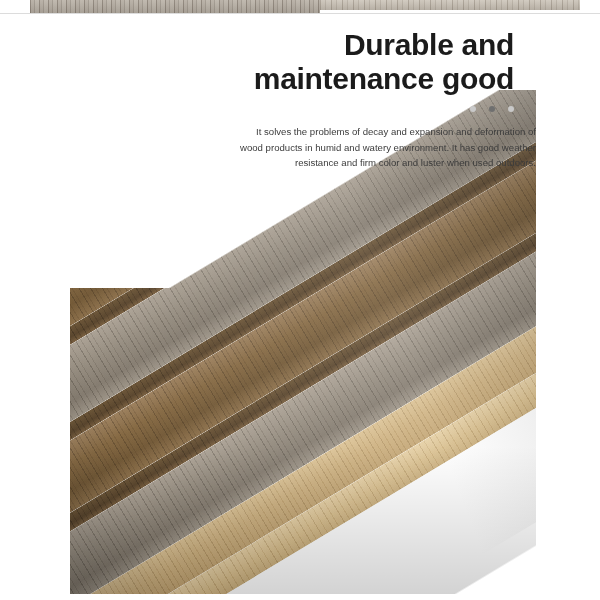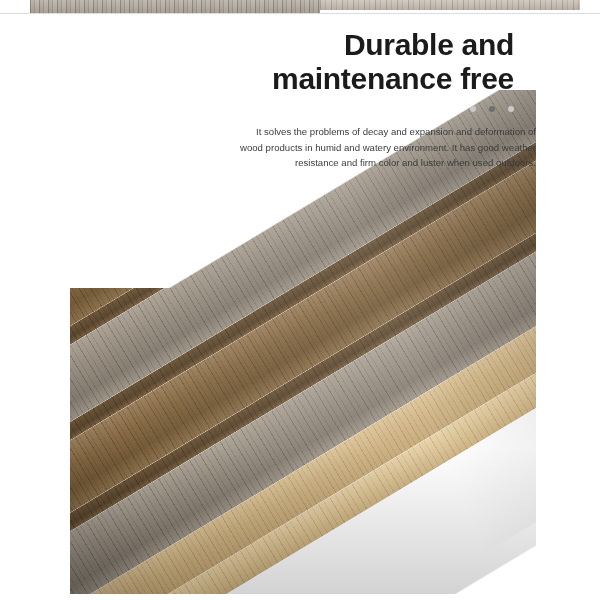--- a/index.html
+++ b/index.html
@@ -277,21 +277,21 @@
       <div class="mask mask-corner-br"></div>
       <div class="mask mask-top-left"></div>
       <div class="mask mask-top-right"></div>
       <div class="mask mask-upper"></div>
       <div class="mask mask-bottom"></div>
     </div>
   </div>
 
   <div class="headline">
     <span class="l1">Durable and</span>
-    <span class="l2">maintenance free</span>
+    <span class="l2">maintenance good</span>
   </div>
 
   <div class="dots">
     <span class="dot"></span>
     <span class="dot active"></span>
     <span class="dot"></span>
   </div>
 
   <div class="body-copy">It solves the problems of decay and expansion and deformation of wood products in humid and watery environment. It has good weather resistance and firm color and luster when used outdoors.</div>
 

